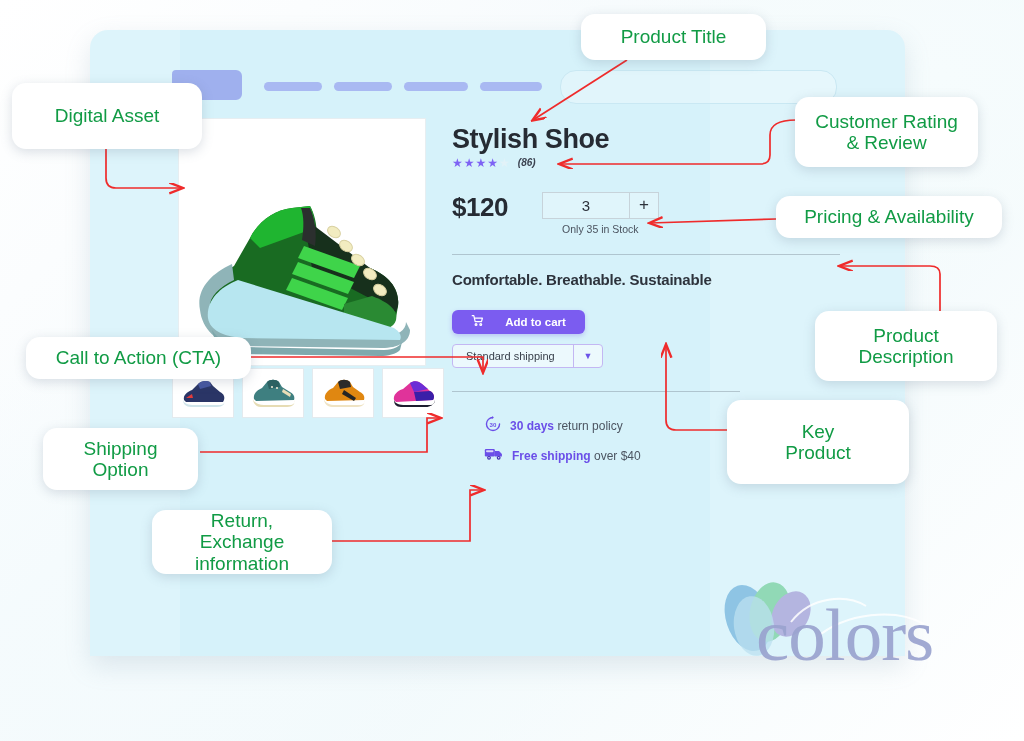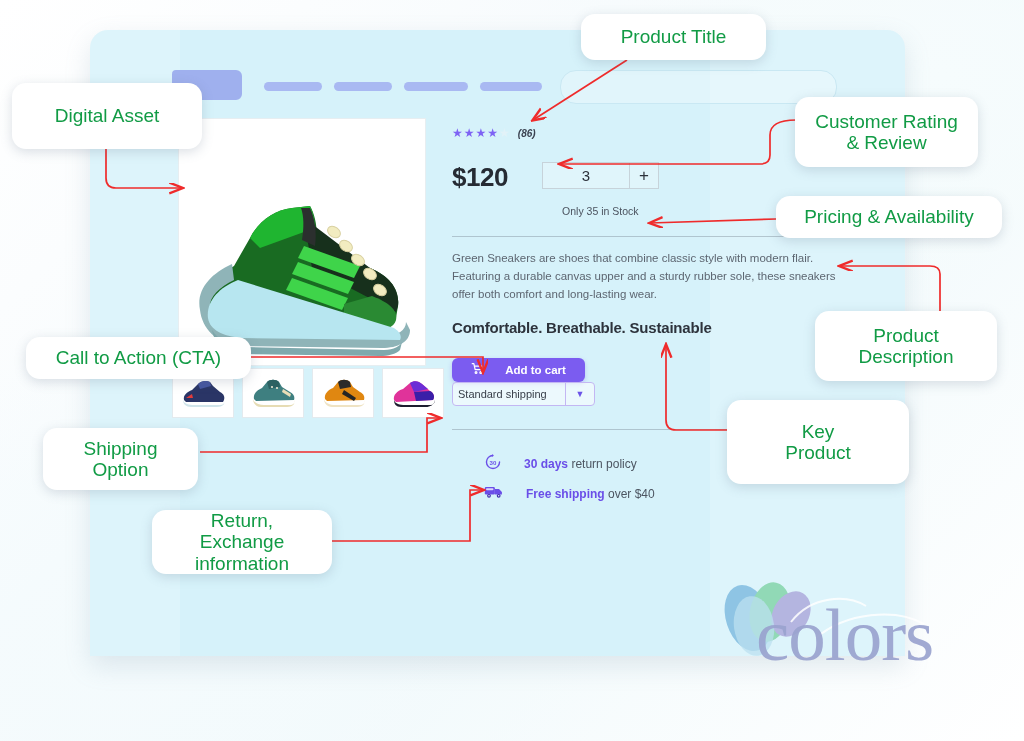--- a/index.html
+++ b/index.html
@@ -53,42 +53,42 @@
   .rev-count{font-size:10px;color:#3b4250;font-weight:600;font-style:italic;}
 
   .price-row{display:flex;align-items:flex-start;gap:34px;margin-top:23px;}
   .price{font-size:26px;font-weight:700;color:#262b33;letter-spacing:-.5px;}
   .qty-col{display:flex;flex-direction:column;align-items:center;}
   .qty{display:flex;border:1px solid #c7d3da;background:rgba(255,255,255,.25);}
   .qty-val{width:86px;height:25px;display:flex;align-items:center;justify-content:center;
     font-size:15px;color:#2c313a;}
   .qty-plus{width:28px;height:25px;border-left:1px solid #c7d3da;
     display:flex;align-items:center;justify-content:center;font-size:17px;color:#2c313a;}
-  .stock{font-size:10.5px;color:#4b535f;margin-top:16px;}
+  .stock{font-size:10.5px;color:#4b535f;margin-top:4px;}
 
   .rule{height:1px;background:#8fa1ab;opacity:.55;margin-top:19px;width:388px;}
   .rule2{height:1px;background:#8fa1ab;opacity:.55;margin-top:23px;width:288px;}
 
   .desc{font-size:11.5px;line-height:1.55;color:#5d6671;margin-top:13px;width:390px;}
   .features{font-size:15px;font-weight:700;color:#2d333c;margin-top:16px;letter-spacing:-.2px;}
 
   .cta{margin-top:22px;width:133px;height:24px;background:#7b5cf0;border-radius:6px;
     display:flex;align-items:center;justify-content:center;gap:21px;cursor:pointer;
     box-shadow:0 2px 5px rgba(110,80,230,.28);}
   .cta-label{color:#fff;font-size:11.5px;font-weight:600;}
 
-  .ship{display:flex;width:141px;height:22px;
-    border:1px solid #c3b7f3;border-radius:4px;background:rgba(255,255,255,.55);}
+  .ship{margin-top:10px;display:flex;width:141px;height:22px;
+    border:1px solid #c3b7f3;border-radius:4px;background:rgba(255,255,255,.55);padding-left:8px;}
   .ship-val{flex:1;display:flex;align-items:center;padding-left:5px;
     font-size:11px;color:#39404b;}
   .ship-caret{width:28px;border-left:1px solid #c3b7f3;display:flex;
     align-items:center;justify-content:center;color:#6b53e8;font-size:9px;}
 
   .perks{margin-top:23px;margin-left:32px;}
-  .perk{display:flex;align-items:center;gap:22px;margin-bottom:9px;}
+  .perk{display:flex;align-items:center;gap:8px;margin-bottom:9px;}
   .perk-txt{font-size:12px;color:#4c5561;}
   .perk-txt b{color:#6a4ee8;}
 
   
   .wm{position:absolute;left:696px;top:578px;width:300px;height:105px;}
   .wm-text{position:absolute;left:60px;top:14px;font-family:"Liberation Serif",serif;
     font-size:75px;color:#9aa3cf;opacity:.92;letter-spacing:-1px;}
 
   
   .callout{position:absolute;background:#fff;border-radius:14px;
@@ -190,40 +190,40 @@
                C44,15 45,19 43,22 L6,24 Z" fill="#e0339a"></path>
       <path d="M20,5 C24,2 29,3 32,6 L38,11 L24,14 Z" fill="#6b2ed6"></path>
       <path d="M24,14 L40,13 C44,15 45,19 43,22 L26,23 Z" fill="#3a1fa8"></path>
       <path d="M4,22 C5,26 10,27 15,27 L40,27 C43,27 45,25 45,22
                C44,27 40,29 36,29 L11,29 C6,29 4,26 4,22 Z" fill="#1d1d2e"></path>
     </svg>
   </div>
 </div>
 
 <div class="detail">
+  <div class="p-title">Stylish Shoe</div>
 
   <div class="rating-row">
     <span class="stars"><span class="st-on">★★★★</span><span class="st-off">★</span></span>
     <span class="rev-count">(86)</span>
   </div>
 
   <div class="price-row">
     <div class="price">$120</div>
     <div class="qty-col">
       <div class="qty">
         <div class="qty-val">3</div>
         <div class="qty-plus">+</div>
       </div>
       <div class="stock">Only 35 in Stock</div>
     </div>
   </div>
 
   <div class="rule"></div>
 
-  <div class="desc">Green Sneakers are  shoes that combine classic style with modern flair. Featuring a durable canvas upper and a sturdy rubber sole, these sneakers offer both comfort and long-lasting wear.</div>
   <div class="features">Comfortable. Breathable. Sustainable</div>
 
   <div class="cta">
     <span>
       <svg width="13" height="13" viewBox="0 0 16 16" fill="none" stroke="#fff" stroke-width="1.5" stroke-linecap="round" stroke-linejoin="round">
         <path d="M1.5 2h2l1.6 7.5h7.2"></path>
           <path d="M4.6 5.2h9.4l-1.1 4.3"></path>
         <circle cx="6.2" cy="13" r="1.1"></circle>
           <circle cx="12" cy="13" r="1.1"></circle>
       </svg>

